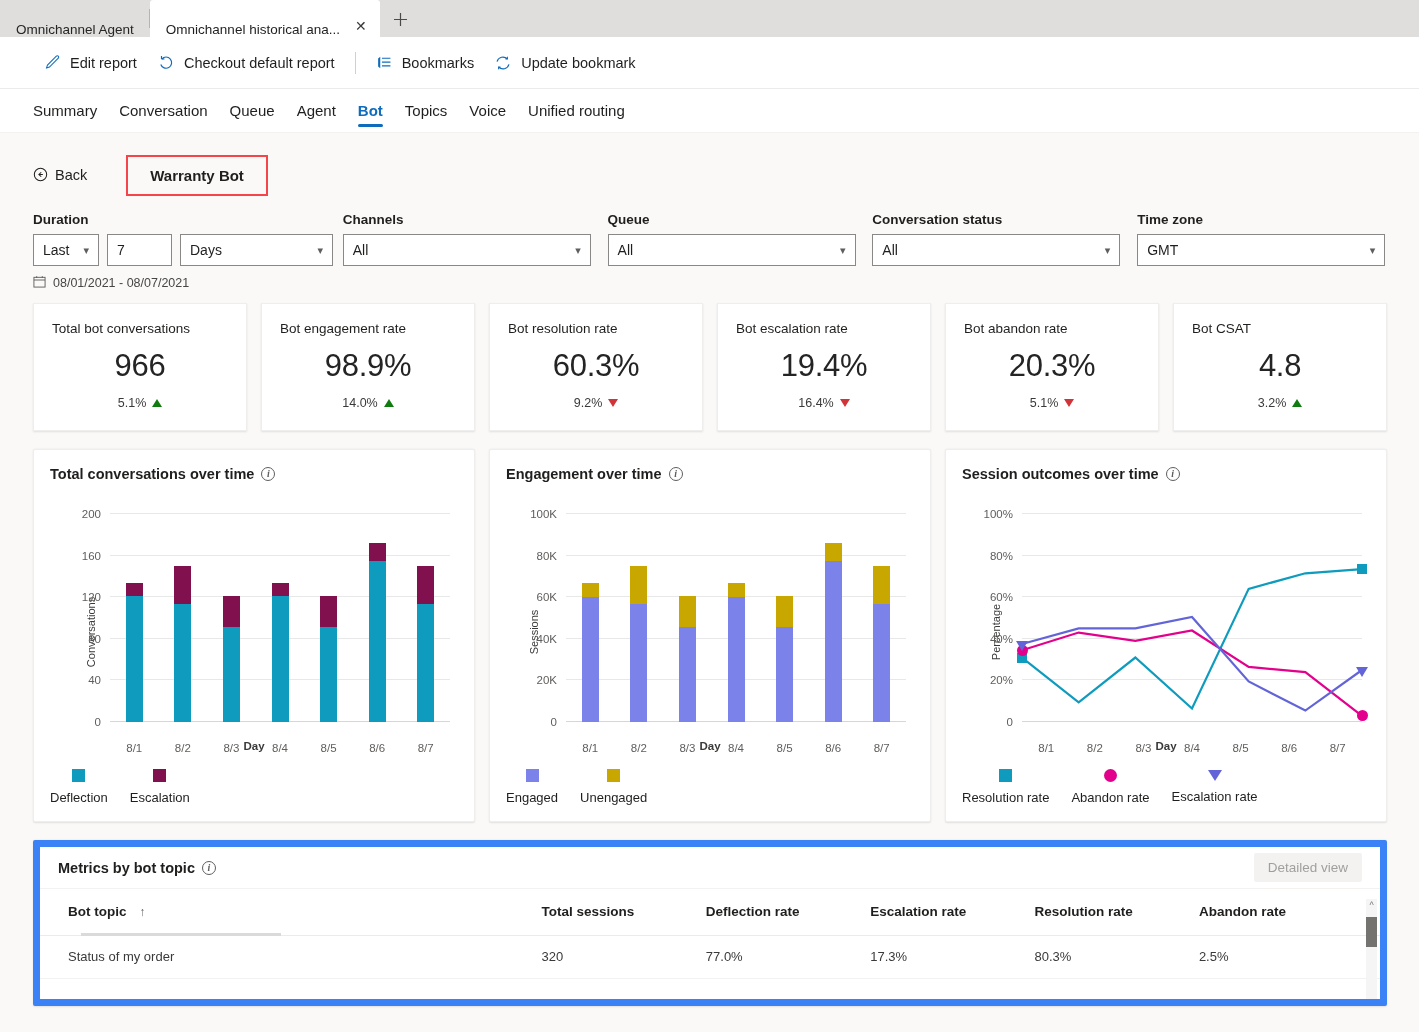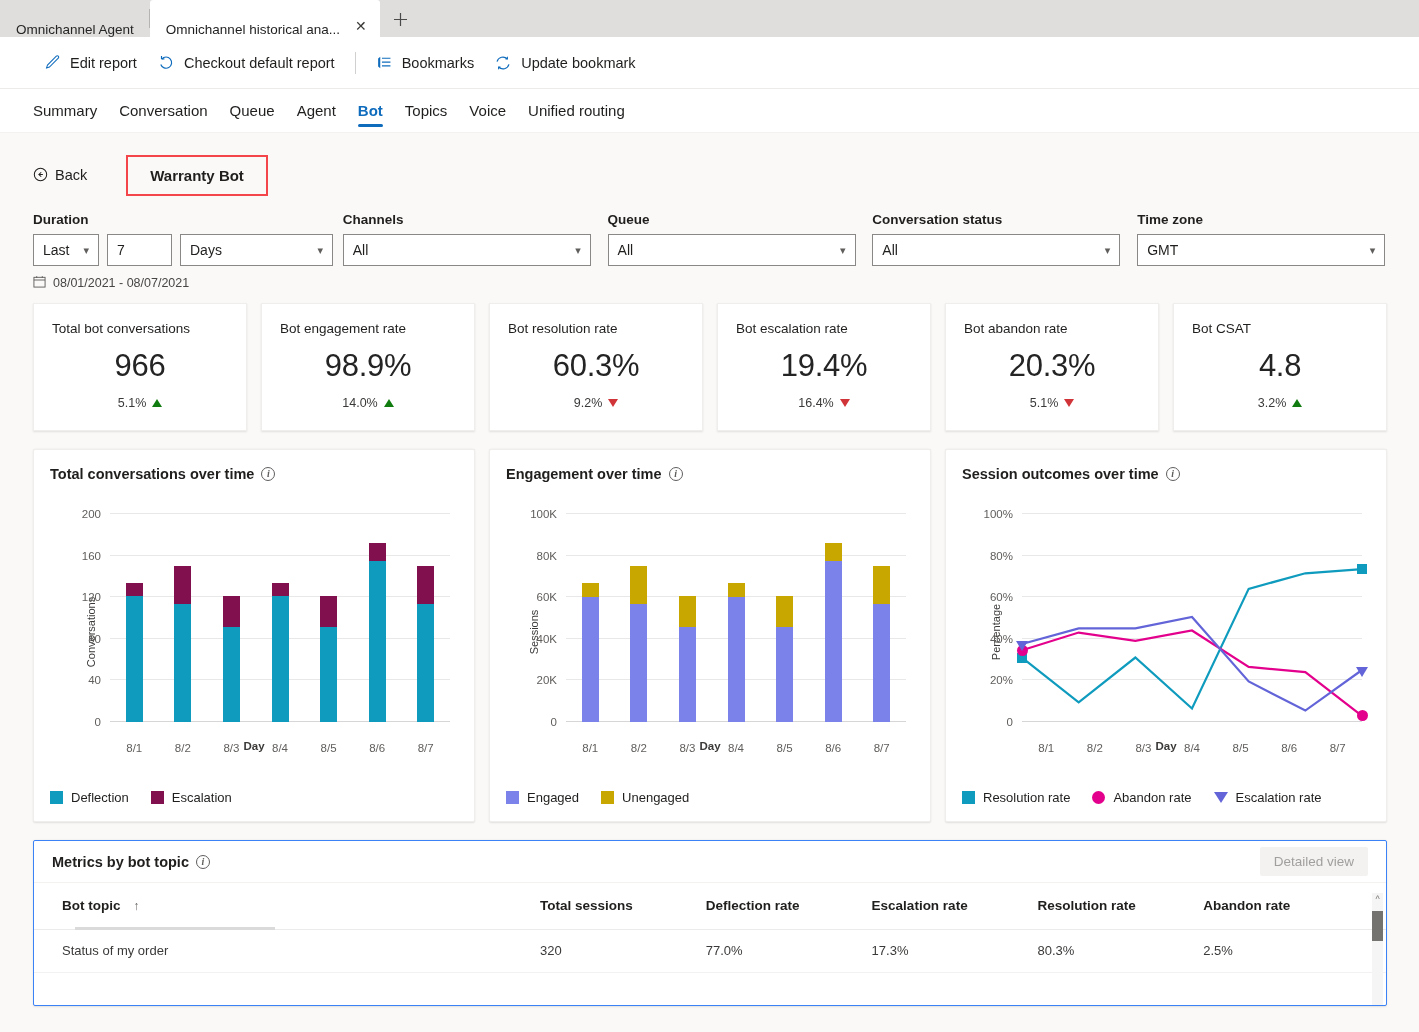--- a/index.html
+++ b/index.html
@@ -169,30 +169,30 @@
     position: absolute; left: 6px; top: 50%;
     transform: translateY(-50%) rotate(-90deg); transform-origin: center;
     font-size: 11px; color: #3b3a39; white-space: nowrap;
   }
   .bar { position: absolute; bottom: 0; }
   .bseg { position: absolute; width: 100%; }
   .legend {
     position: absolute; left: 16px; bottom: 16px;
     display: flex; align-items: center; gap: 22px;
   }
-  .lg { display: flex; align-items: center; gap: 8px; font-size: 13px; color: #201f1e; }
+  .lg { display: flex; align-items: center; gap: 8px; font-size: 13px; color: #201f1e; flex-direction: column; }
   .swatch { width: 13px; height: 13px; }
   .swatch.circle { border-radius: 50%; }
   .swatch.tri { width: 0; height: 0; background: none !important;
     border-left: 7px solid transparent; border-right: 7px solid transparent; }
 
   
   .tablecard {
     margin: 18px 32px 0 33px; background: #ffffff;
-    border: 1px solid #3b82f6; box-shadow: 0 0.6px 1.8px rgba(0,0,0,0.10);
+    border: 7px solid #3b82f6; box-shadow: 0 0.6px 1.8px rgba(0,0,0,0.10);
     border-radius: 2px; height: 166px; position: relative; overflow: hidden;
   }
   .tablehead {
     height: 42px; display: flex; align-items: center;
     padding: 0 18px; justify-content: space-between;
     border-bottom: 1px solid #f3f2f1;
   }
   .detailed-btn {
     background: #f3f2f1; color: #a19f9d; font-size: 13.5px;
     padding: 7px 14px; border: none; border-radius: 2px;

